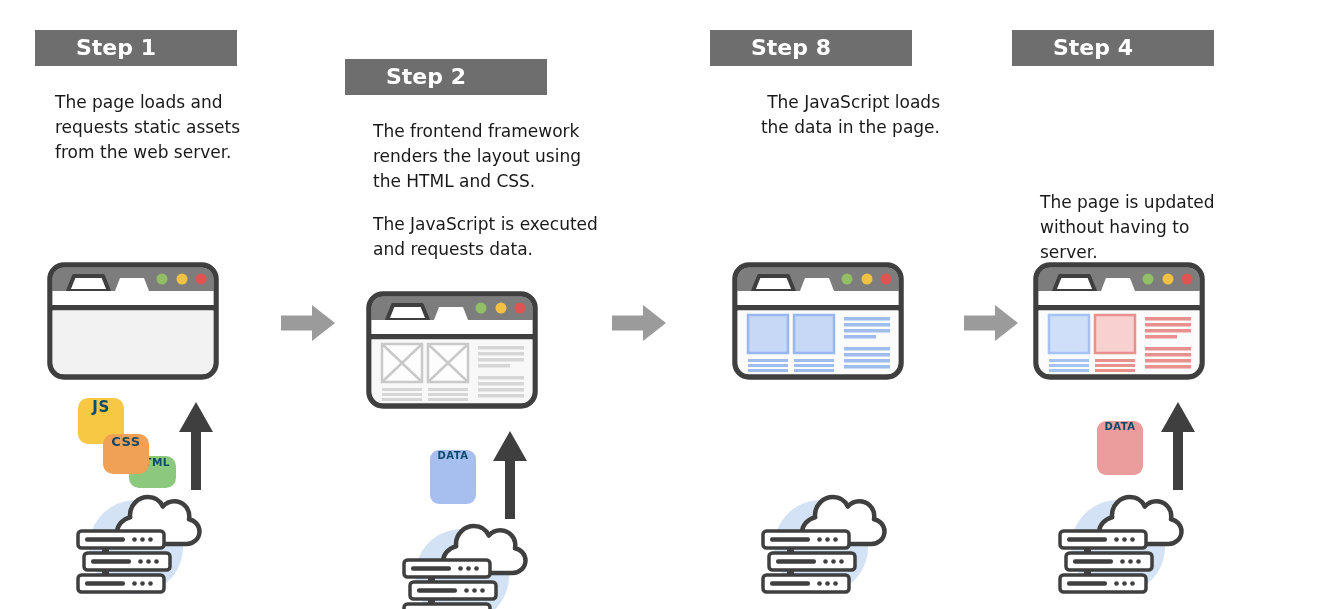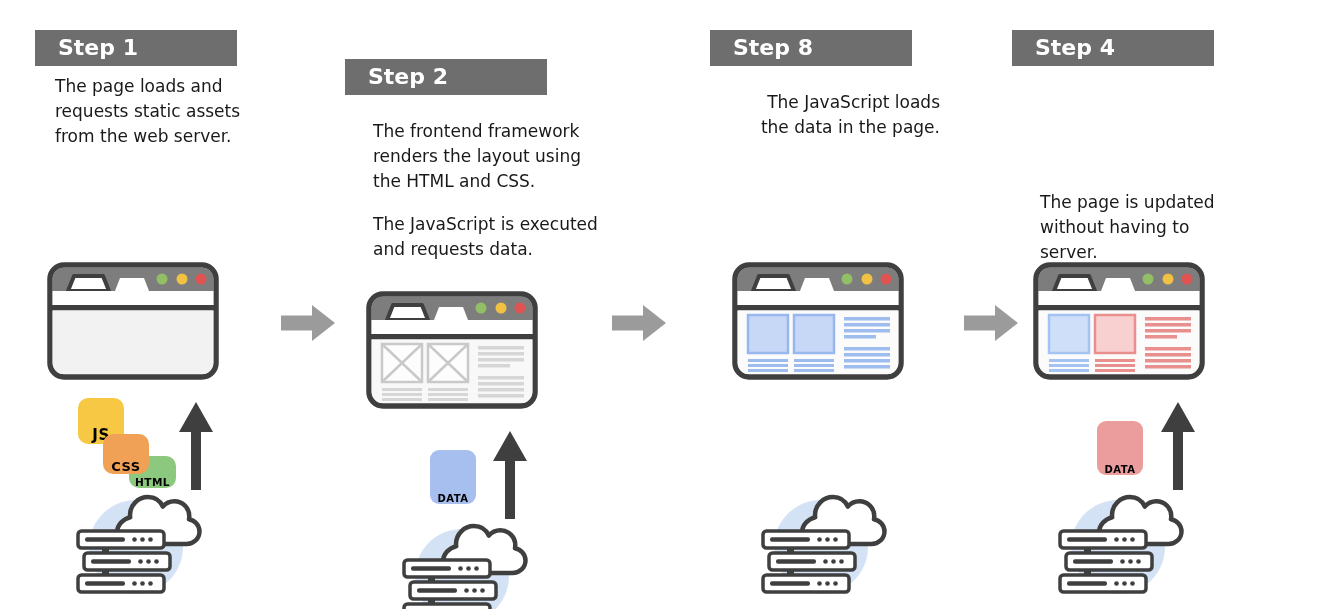--- a/index.html
+++ b/index.html
@@ -1,43 +1,43 @@
 <!DOCTYPE html>
 <html><head>
 <meta charset="utf-8">
 <style>
   html,body{margin:0;padding:0;background:#fff;}
   .diagram{position:relative;width:1341px;height:609px;background:#ffffff;
            font-family:"DejaVu Sans","Liberation Sans",sans-serif;overflow:hidden;}
   .step{position:absolute;top:0;height:609px;}
   .step-header{position:absolute;top:30px;left:0;width:202px;height:36px;background:#6e6e6e;
                color:#ffffff;font-weight:bold;font-size:22px;line-height:36px;
-               padding-left:23px;box-sizing:border-box;}
+               padding-left:41px;box-sizing:border-box;}
   .step-text{position:absolute;margin:0;font-size:17px;line-height:25px;color:#191919;}
   .browser{position:absolute;top:262px;}
-  .badge{position:absolute;border-radius:10px;color:#000000;font-weight:bold;
-         display:flex;align-items:flex-end;justify-content:center;letter-spacing:0.5px;}
+  .badge{position:absolute;border-radius:10px;color:#0c4a6e;font-weight:bold;
+         display:flex;align-items:flex-start;justify-content:center;letter-spacing:0.5px;}
   .badge-js{left:43px;top:398px;width:46px;height:46px;font-size:15px;background:#f7c843;z-index:1;}
   .badge-css{left:68px;top:434px;width:46px;height:40px;font-size:13px;background:#f0a155;z-index:3;}
   .badge-html{left:94px;top:456px;width:47px;height:32px;font-size:10.5px;background:#8cc87d;z-index:2;}
   .badge-data{width:46px;height:54px;font-size:10px;border-radius:9px;}
   .up-arrow{position:absolute;top:402px;}
   .flow-arrow{position:absolute;top:305px;}
   .server{position:absolute;top:489px;}
 </style>
 </head>
 <body>
 
 <div class="diagram">
 
   <section class="step" style="left:35px;width:280px;">
     <div class="step-header">
       <span>Step 1</span>
     </div>
-    <p class="step-text" style="top:74px;left:20px;width:212px;">The page loads and requests static assets from the web server.</p>
+    <p class="step-text" style="top:90px;left:20px;width:212px;">The page loads and requests static assets from the web server.</p>
 
     <svg class="browser" style="left:12px;" width="172" height="118" viewBox="0 0 172 118">
       <rect x="3" y="3" width="166" height="112" rx="14" fill="#ffffff" stroke="#3f3f3f" stroke-width="5.5"></rect>
       <path d="M17,5.5 h138 a11.5,11.5 0 0 1 11.5,11.5 v12 h-161 v-12 a11.5,11.5 0 0 1 11.5,-11.5 z" fill="#7d7d7d"></path>
       <polygon points="21,29 27,14 56,14 62,29" fill="#ffffff" stroke="#3f3f3f" stroke-width="4" stroke-linejoin="round"></polygon>
       <polygon points="68,29 73,16 97,16 102,29" fill="#ffffff"></polygon>
       <rect x="5.5" y="29" width="161" height="14" fill="#ffffff"></rect>
       <circle cx="115" cy="17" r="5.5" fill="#92bf65"></circle>
       <circle cx="135" cy="17" r="5.5" fill="#f0c143"></circle>
       <circle cx="154" cy="17" r="5.5" fill="#df5452"></circle>

